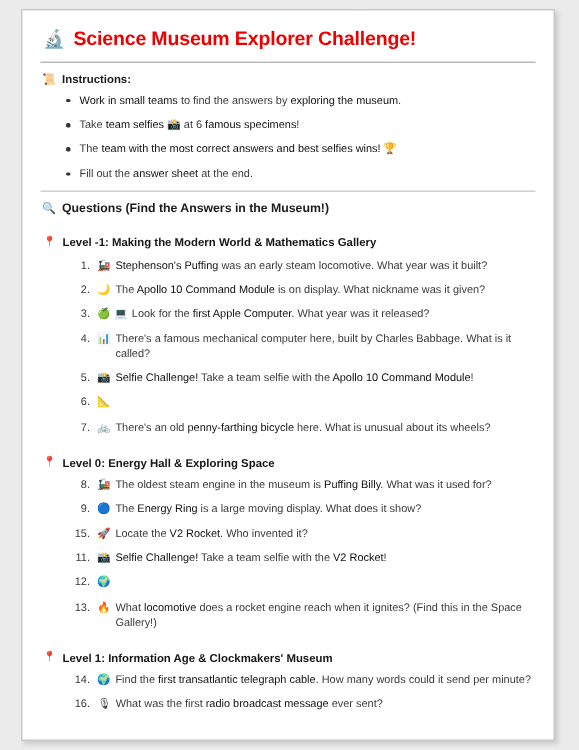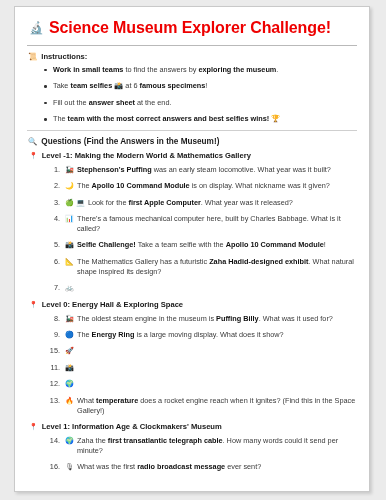--- a/index.html
+++ b/index.html
@@ -32,21 +32,21 @@
     gap: 5px;
     padding: 2px 0 5px 2px;
   }
   .title-icon {
     font-size: 12px;
     line-height: 1;
     flex: 0 0 auto;
   }
   .title-text {
     color: #ee0000;
-    font-size: 16px;
+    font-size: 13px;
     font-weight: bold;
     letter-spacing: -0.1px;
     line-height: 1.1;
   }
 
   .rule {
     border: 0;
     border-top: 1px solid #b9b9b9;
     margin: 3px 0 6px 0;
   }
@@ -85,31 +85,31 @@
   ul.bullets li:before {
     content: "";
     position: absolute;
     left: -9px;
     top: 4px;
     width: 2.5px;
     height: 2.5px;
     background: #333;
     border-radius: 50%;
   }
-  b, strong { color: #111; font-weight: bold; }
+  b, strong { color: #111; font-weight: normal; }
 
   
   .level {
     display: flex;
     align-items: flex-start;
     gap: 4px;
     font-size: 7.6px;
     font-weight: bold;
     color: #161616;
-    margin: 4px 0 5px 2px;
+    margin: 14px 0 5px 2px;
   }
   .level .pin {
     flex: 0 0 auto;
     font-size: 7px;
     line-height: 1.3;
   }
 
   
   ol.qlist {
     margin: 0 0 2px 0;
@@ -153,22 +153,22 @@
   <hr class="rule">
 
   <div class="sec-head">
     <span class="ico">📜</span>
     <span>Instructions:</span>
   </div>
 
   <ul class="bullets" id="instructions-list">
       <li><b>Work in small teams</b><span> to find the answers by </span><b>exploring the museum</b><span>.</span></li>
       <li><span>Take </span><b>team selfies</b><span> 📸 at 6 </span><b>famous specimens</b><span>!</span></li>
+      <li><span>The </span><b>team with the most correct answers and best selfies wins!</b><span> 🏆</span></li>
       <li><span>Fill out the </span><b>answer sheet</b><span> at the end.</span></li>
-      <li><span>The </span><b>team with the most correct answers and best selfies wins!</b><span> 🏆</span></li>
     </ul>
 
   <hr class="rule thin">
 
   <div class="sec-head big">
     <span class="ico">🔍</span>
     <span>Questions (Find the Answers in the Museum!)</span>
   </div>
 
   <div id="levels-container">
@@ -198,69 +198,71 @@
           <span class="qtext"><span>There's a famous mechanical computer here, built by Charles Babbage. What is it called?</span></span>
         </li>
         <li>
           <span class="qnum">5.</span>
           <span class="qemoji">📸</span>
           <span class="qtext"><b>Selfie Challenge!</b><span> Take a team selfie with the </span><b>Apollo 10 Command Module</b><span>!</span></span>
         </li>
         <li>
           <span class="qnum">6.</span>
           <span class="qemoji">📐</span>
-          <span class="qtext"><span>The Mathematics Gallery has a futuristic </span><b>Zaha Hadid-designed exhibit</b><span>. What natural shape inspired its design?</span></span>
         </li>
         <li>
           <span class="qnum">7.</span>
           <span class="qemoji">🚲</span>
+          <span class="qtext"><span>There's an old </span><b>penny-farthing bicycle</b><span> here. What is unusual about its wheels?</span></span>
         </li>
       </ol>
       <div class="level">
         <span class="pin">📍</span>
         <span>Level 0: Energy Hall &amp; Exploring Space</span>
       </div>
       <ol class="qlist">
         <li>
           <span class="qnum">8.</span>
           <span class="qemoji">🚂</span>
           <span class="qtext"><span>The oldest steam engine in the museum is </span><b>Puffing Billy</b><span>. What was it used for?</span></span>
         </li>
         <li>
           <span class="qnum">9.</span>
           <span class="qemoji">🔵</span>
           <span class="qtext"><span>The </span><b>Energy Ring</b><span> is a large moving display. What does it show?</span></span>
         </li>
         <li>
           <span class="qnum">15.</span>
           <span class="qemoji">🚀</span>
+          <span class="qtext"><span>Locate the </span><b>V2 Rocket</b><span>. Who invented it?</span></span>
         </li>
         <li>
           <span class="qnum">11.</span>
           <span class="qemoji">📸</span>
+          <span class="qtext"><b>Selfie Challenge!</b><span> Take a team selfie with the </span><b>V2 Rocket</b><span>!</span></span>
         </li>
         <li>
           <span class="qnum">12.</span>
           <span class="qemoji">🌍</span>
         </li>
         <li>
           <span class="qnum">13.</span>
           <span class="qemoji">🔥</span>
-          <span class="qtext"><span>What </span><b>temperature</b><span> does a rocket engine reach when it ignites? (Find this in the Space Gallery!)</span></span>
+          <span class="qtext"><span>What </span><b>locomotive</b><span> does a rocket engine reach when it ignites? (Find this in the Space Gallery!)</span></span>
         </li>
       </ol>
       <div class="level">
         <span class="pin">📍</span>
         <span>Level 1: Information Age &amp; Clockmakers' Museum</span>
       </div>
       <ol class="qlist">
         <li>
           <span class="qnum">14.</span>
           <span class="qemoji">🌍</span>
-          <span class="qtext"><span>Zaha the </span><b>first transatlantic telegraph cable</b><span>. How many words could it send per minute?</span></span>
+          <span class="qtext"><span>Find the </span><b>first transatlantic telegraph cable</b><span>. How many words could it send per minute?</span></span>
         </li>
         <li>
           <span class="qnum">16.</span>
           <span class="qemoji">🎙</span>
           <span class="qtext"><span>What was the first </span><b>radio broadcast message</b><span> ever sent?</span></span>
         </li>
       </ol>
     </div>
 
 </div>

